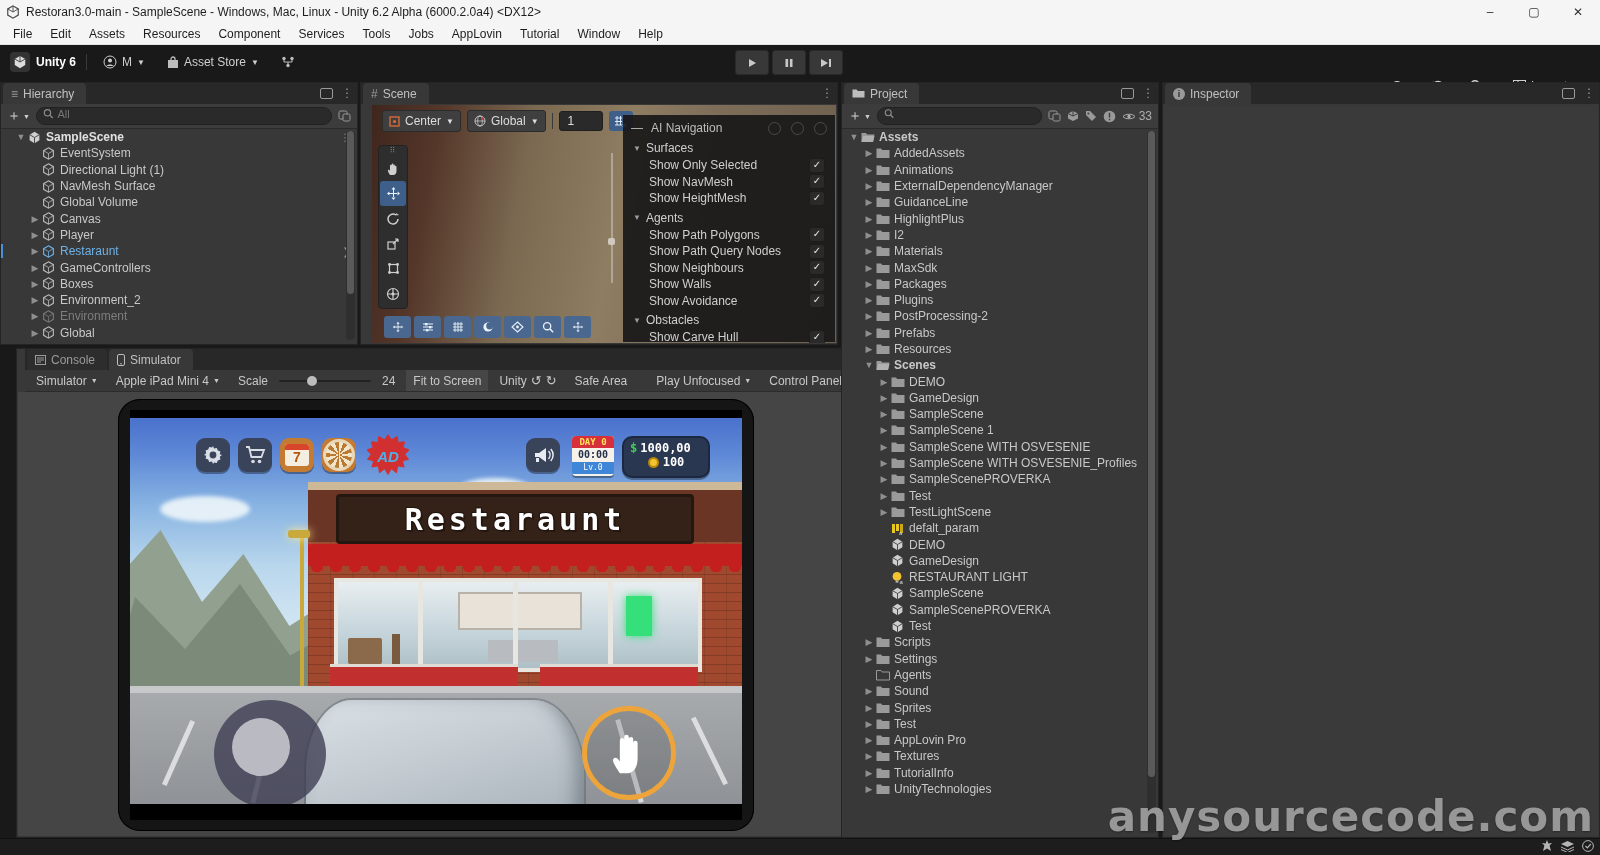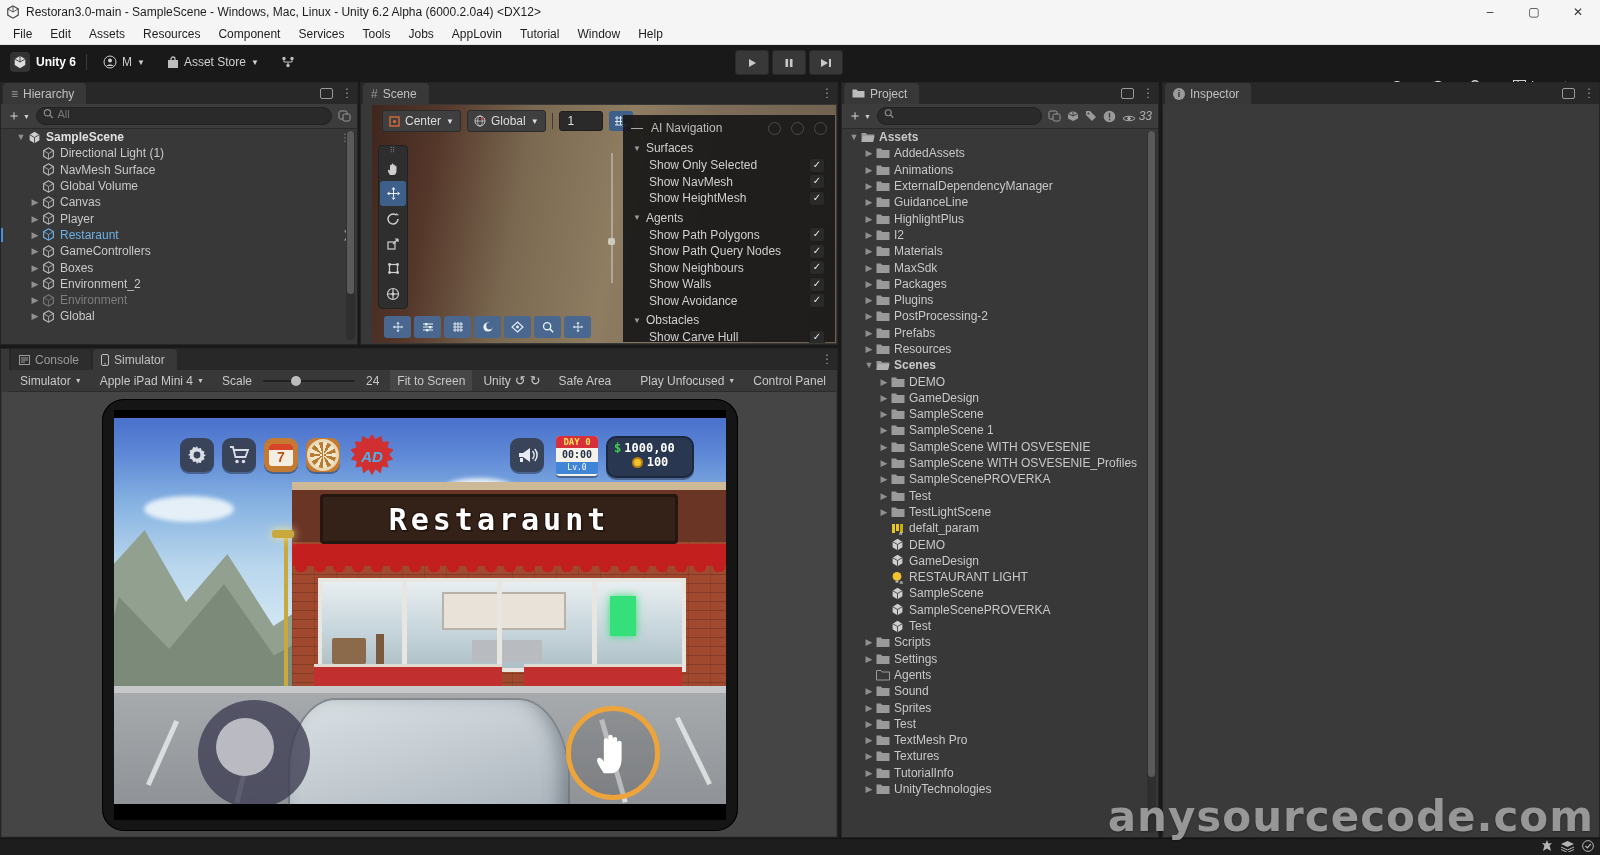--- a/index.html
+++ b/index.html
@@ -137,21 +137,21 @@
   .mull{position:absolute;top:0;bottom:0;width:5px;background:#e8e6e0;}
   .redband{position:absolute;background:#c22f2f;border-top:3px solid #e0dcd4;}
   .lot{position:absolute;background:linear-gradient(180deg,#a8abae,#8f9296);}
   .pline{position:absolute;width:5px;background:#e6e8ea;opacity:.85;}
   .car{position:absolute;background:linear-gradient(165deg,#dbe1e5 0%,#c2cad0 45%,#9fa9b2 100%);
        border-radius:46px 50px 14px 14px/70px 80px 14px 14px;box-shadow:inset -8px -6px 18px rgba(60,70,80,.45),0 0 0 2px rgba(70,78,88,.35);}
   .joy{position:absolute;width:112px;height:108px;border-radius:50%;background:rgba(62,62,84,.8);}
   .joy .knob{position:absolute;left:18px;top:18px;width:58px;height:58px;border-radius:50%;background:#b9bac2;}
   .handbtn{position:absolute;width:84px;height:84px;border-radius:50%;border:5px solid #eda43a;
            display:flex;align-items:center;justify-content:center;background:rgba(40,40,40,.18);}
-  .count-eye{display:flex;align-items:flex-end;gap:3px;color:#aeaeae;font-style:italic;}
+  .count-eye{display:flex;align-items:center;gap:3px;color:#aeaeae;}
   .vscroll{position:absolute;right:2px;width:9px;background:#2f2f2f;border-radius:4px;}
   .vscroll .vthumb{position:absolute;left:1px;right:1px;background:#5a5a5a;border-radius:4px;}
   
   .statusbar{position:absolute;left:0;top:838px;width:1600px;height:17px;background:#1d1d1d;border-top:1px solid #111;}
   .status-icons{position:absolute;right:6px;top:1px;display:flex;gap:8px;color:#b5b5b5;font-size:11px;align-items:center;}
   .watermark{position:absolute;right:6px;bottom:14px;font-size:42px;font-weight:bold;color:#979797;
              font-family:"DejaVu Sans",sans-serif;letter-spacing:1px;text-shadow:0 1px 2px rgba(0,0,0,.3);z-index:50;}
   svg{display:block;}
 </style>
 </head>
@@ -316,20 +316,30 @@
           <span class="rowmenu">⋮</span>
         </div>
         <div class="trow" style="padding-left: 28px;">
           <span class="arr"></span>
           <span class="ico">
             <svg width="13" height="13" viewBox="0 0 16 16">
               <path d="M8 1l6 3.5v7L8 15 2 11.5v-7z" fill="none" stroke="#b8b8b8" stroke-width="1.4"></path>
               <path d="M8 15V8M2 4.5l6 3.5 6-3.5" stroke="#b8b8b8" stroke-width="1" fill="none"></path>
             </svg>
           </span>
+          <span class="lbl">EventSystem</span>
+        </div>
+        <div class="trow" style="padding-left: 28px;">
+          <span class="arr"></span>
+          <span class="ico">
+            <svg width="13" height="13" viewBox="0 0 16 16">
+              <path d="M8 1l6 3.5v7L8 15 2 11.5v-7z" fill="none" stroke="#b8b8b8" stroke-width="1.4"></path>
+              <path d="M8 15V8M2 4.5l6 3.5 6-3.5" stroke="#b8b8b8" stroke-width="1" fill="none"></path>
+            </svg>
+          </span>
           <span class="lbl">Directional Light (1)</span>
         </div>
         <div class="trow" style="padding-left: 28px;">
           <span class="arr"></span>
           <span class="ico">
             <svg width="13" height="13" viewBox="0 0 16 16">
               <path d="M8 1l6 3.5v7L8 15 2 11.5v-7z" fill="none" stroke="#b8b8b8" stroke-width="1.4"></path>
               <path d="M8 15V8M2 4.5l6 3.5 6-3.5" stroke="#b8b8b8" stroke-width="1" fill="none"></path>
             </svg>
           </span>
@@ -620,21 +630,21 @@
             </div>
             <div class="nav-item">
               <span>Show Carve Hull</span>
               <span class="cb">✓</span>
             </div>
           </div>
       </div>
     </div>
   </div>
 
-  <div class="panel" style="left:0;top:348px;width:838px;height:490px;padding-left:8px;">
+  <div class="panel" style="left:16px;top:348px;width:838px;height:490px;padding-left:8px;">
     <div class="tabbar">
       <div class="tab inactive">
         <svg width="11" height="10" viewBox="0 0 11 10">
             <rect x=".5" y=".5" width="10" height="9" fill="none" stroke="#9a9a9a"></rect>
             <path d="M2 3h7M2 5h7M2 7h4" stroke="#9a9a9a"></path>
           </svg>
         <span>Console</span>
       </div>
       <div class="tab">
         <svg width="8" height="12" viewBox="0 0 8 12">
@@ -1191,21 +1201,21 @@
           </span>
           <span class="lbl">Test</span>
         </div>
         <div class="trow" style="padding-left: 21px;">
           <span class="arr">▶</span>
           <span class="ico">
             <svg width="14" height="12" viewBox="0 0 14 12">
               <path d="M.5 1.5h4.5l1.2 1.5h7.3v8H.5z" fill="#9a9a9a"></path>
             </svg>
           </span>
-          <span class="lbl">TextMesh Pro</span>
+          <span class="lbl">AppLovin Pro</span>
         </div>
         <div class="trow" style="padding-left: 21px;">
           <span class="arr">▶</span>
           <span class="ico">
             <svg width="14" height="12" viewBox="0 0 14 12">
               <path d="M.5 1.5h4.5l1.2 1.5h7.3v8H.5z" fill="#9a9a9a"></path>
             </svg>
           </span>
           <span class="lbl">Textures</span>
         </div>

